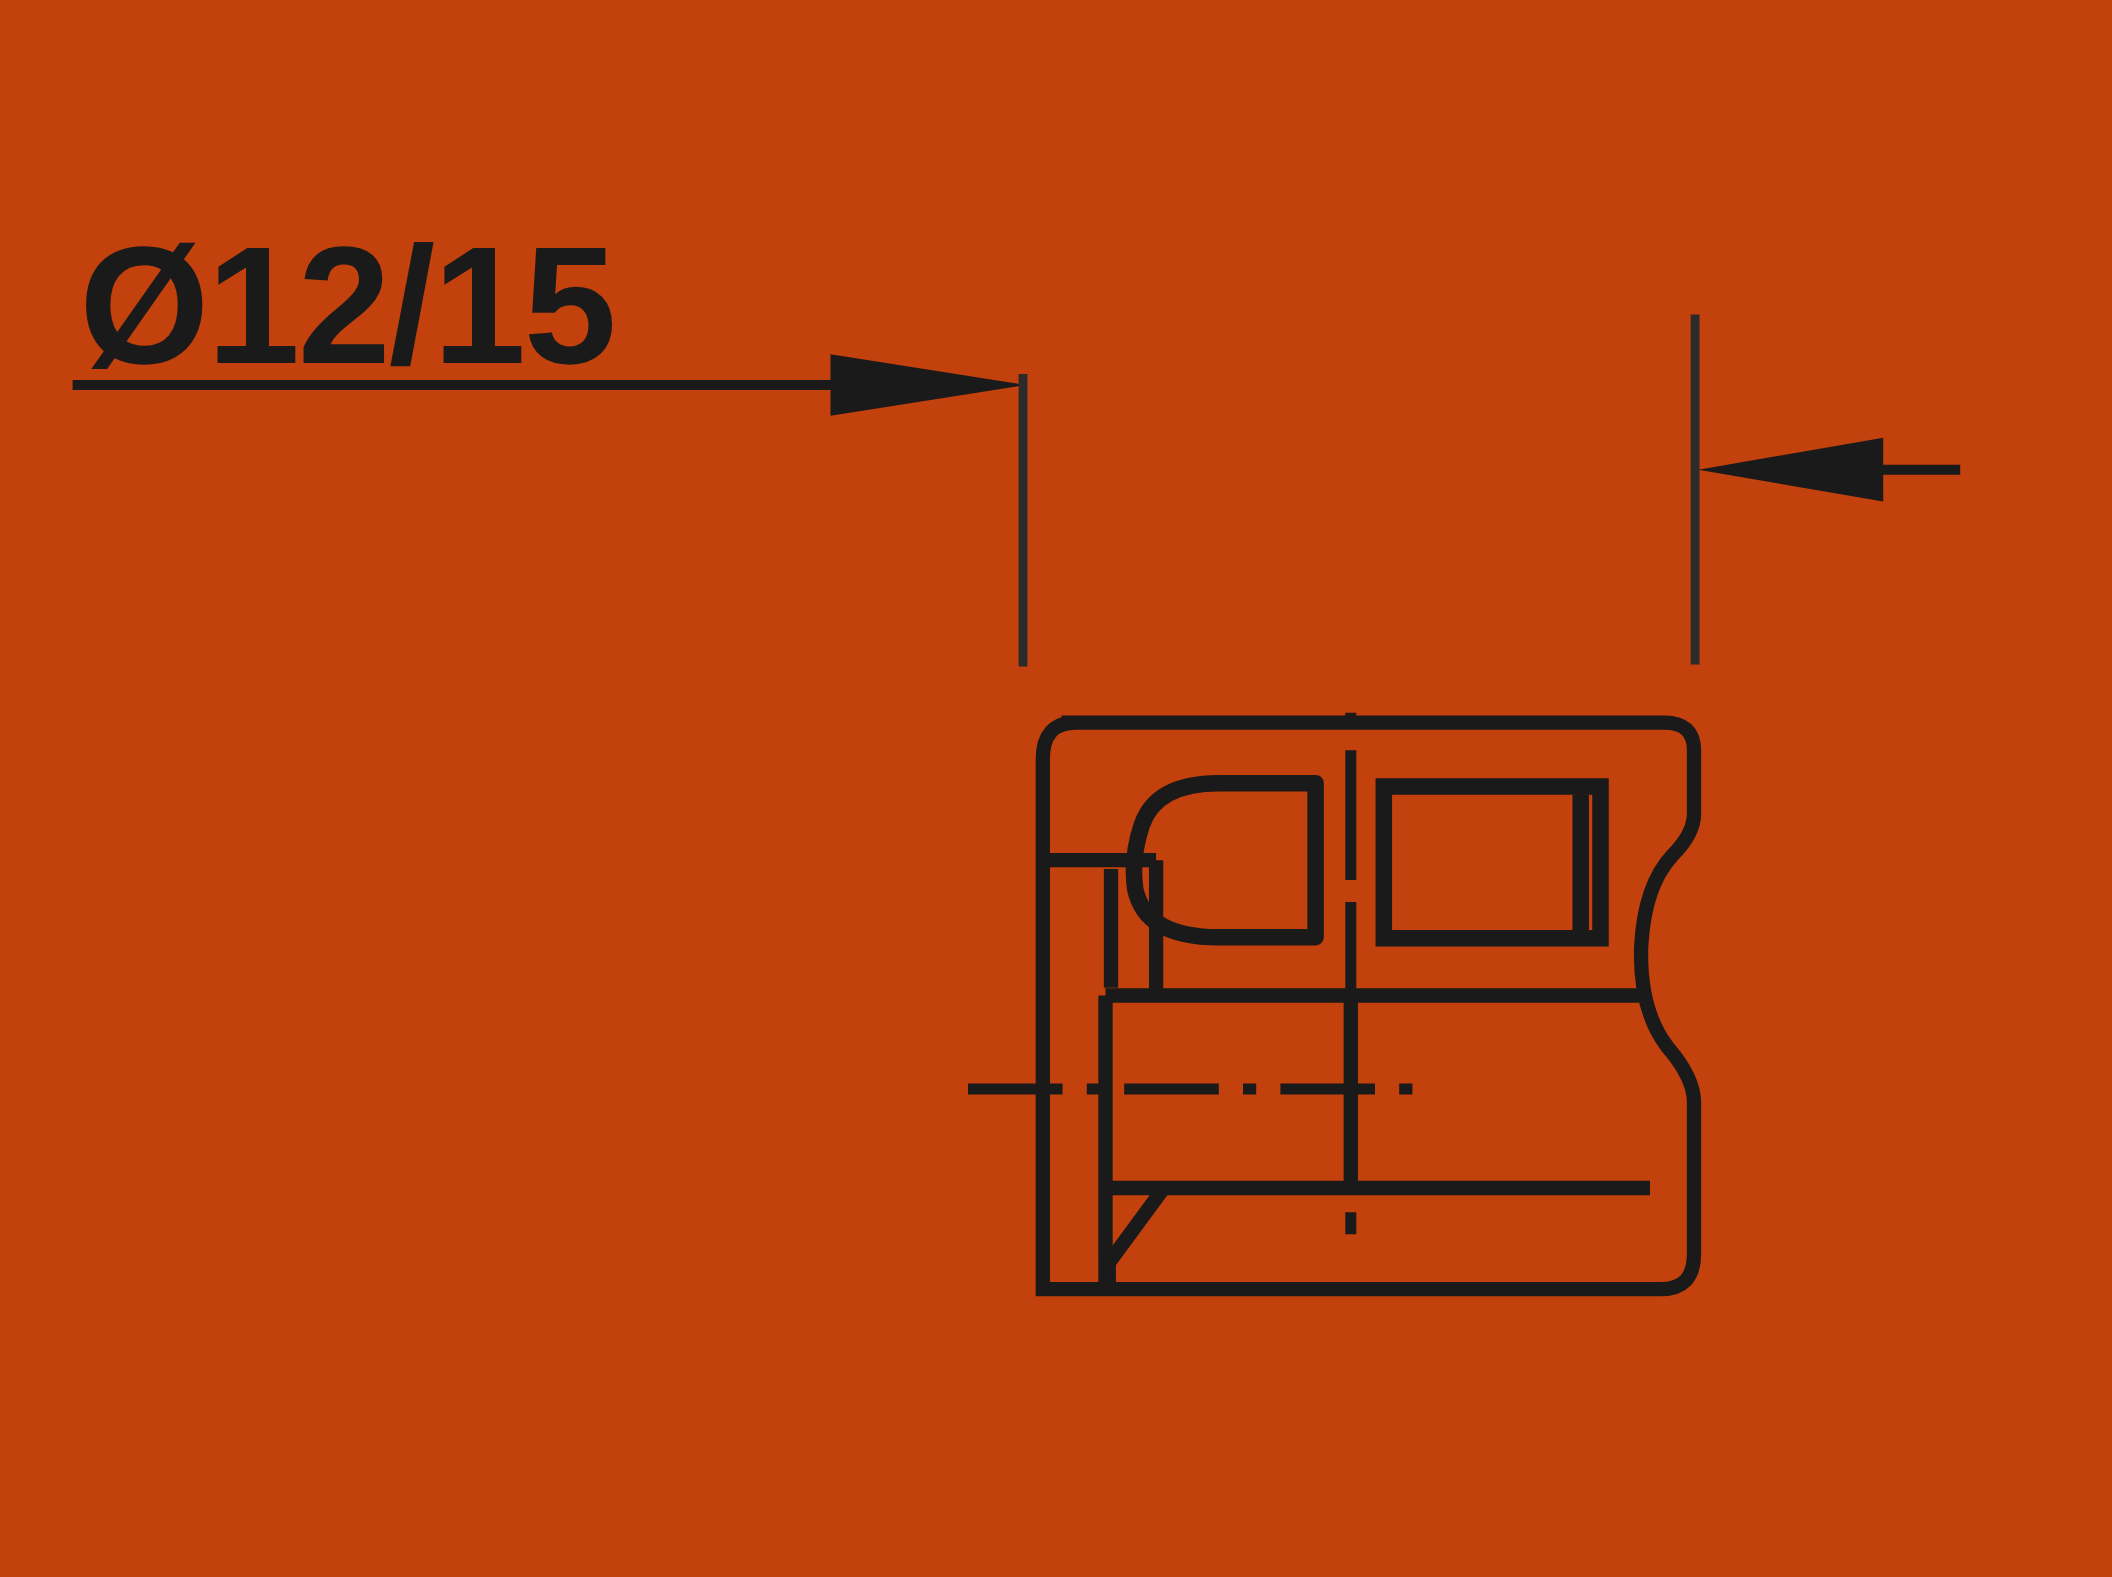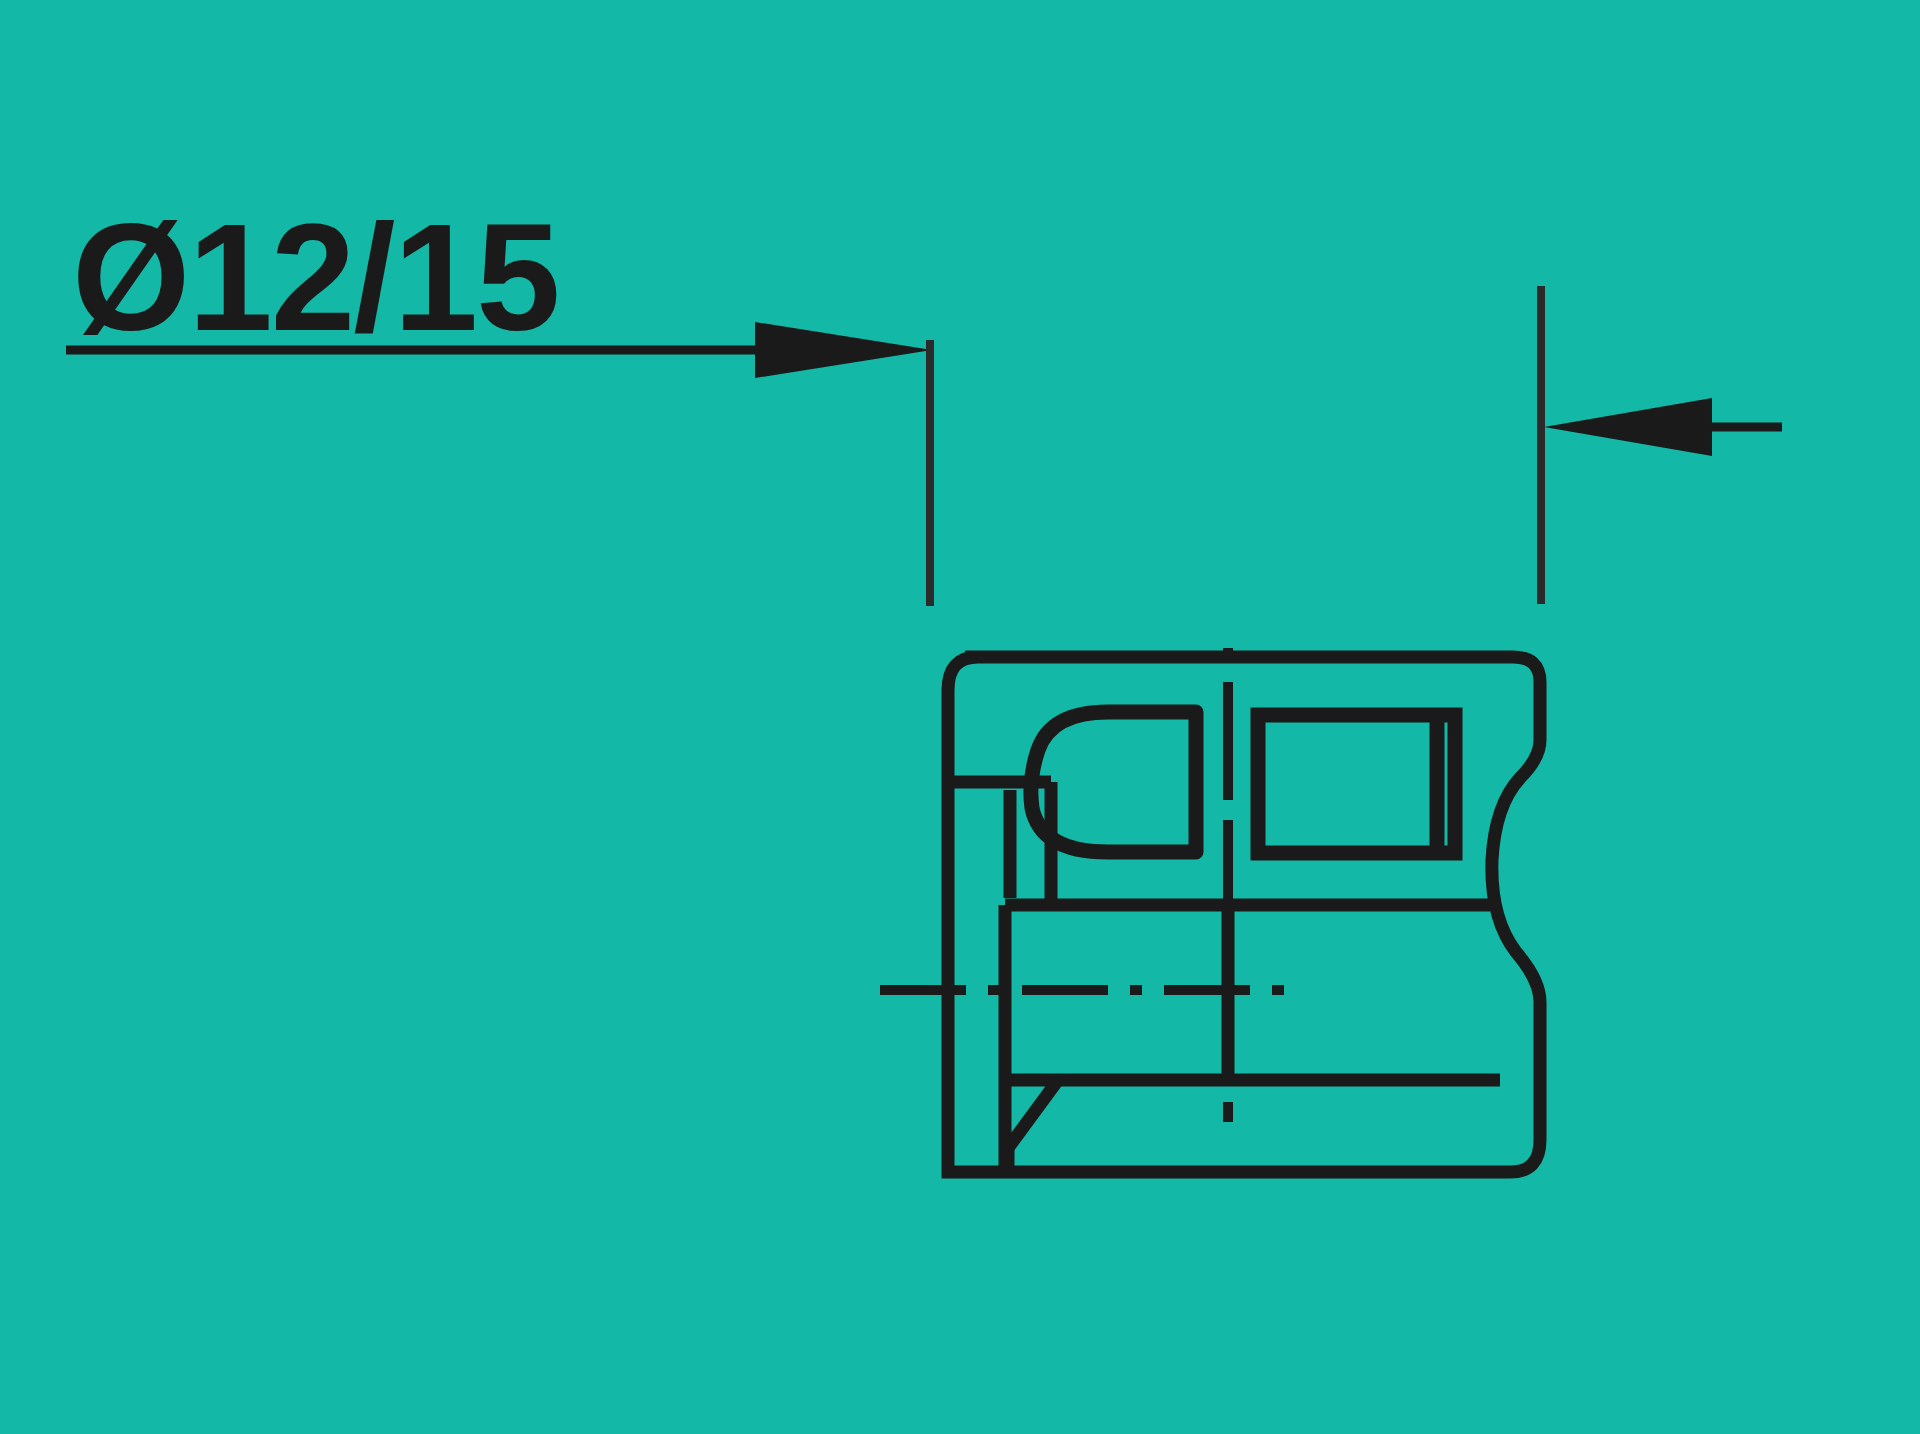--- a/index.html
+++ b/index.html
@@ -10,21 +10,21 @@
   body {
     width: 1920px;
     height: 1434px;
     font-family: "Liberation Sans", sans-serif;
     overflow: hidden;
   }
   #drawing-root {
     position: relative;
     width: 1920px;
     height: 1434px;
-    background: #14b8a6;
+    background: #c2410c;
   }
   #tech-svg {
     position: absolute;
     left: 0;
     top: 0;
     width: 1920px;
     height: 1434px;
     display: block;
   }
   .dim-label {

